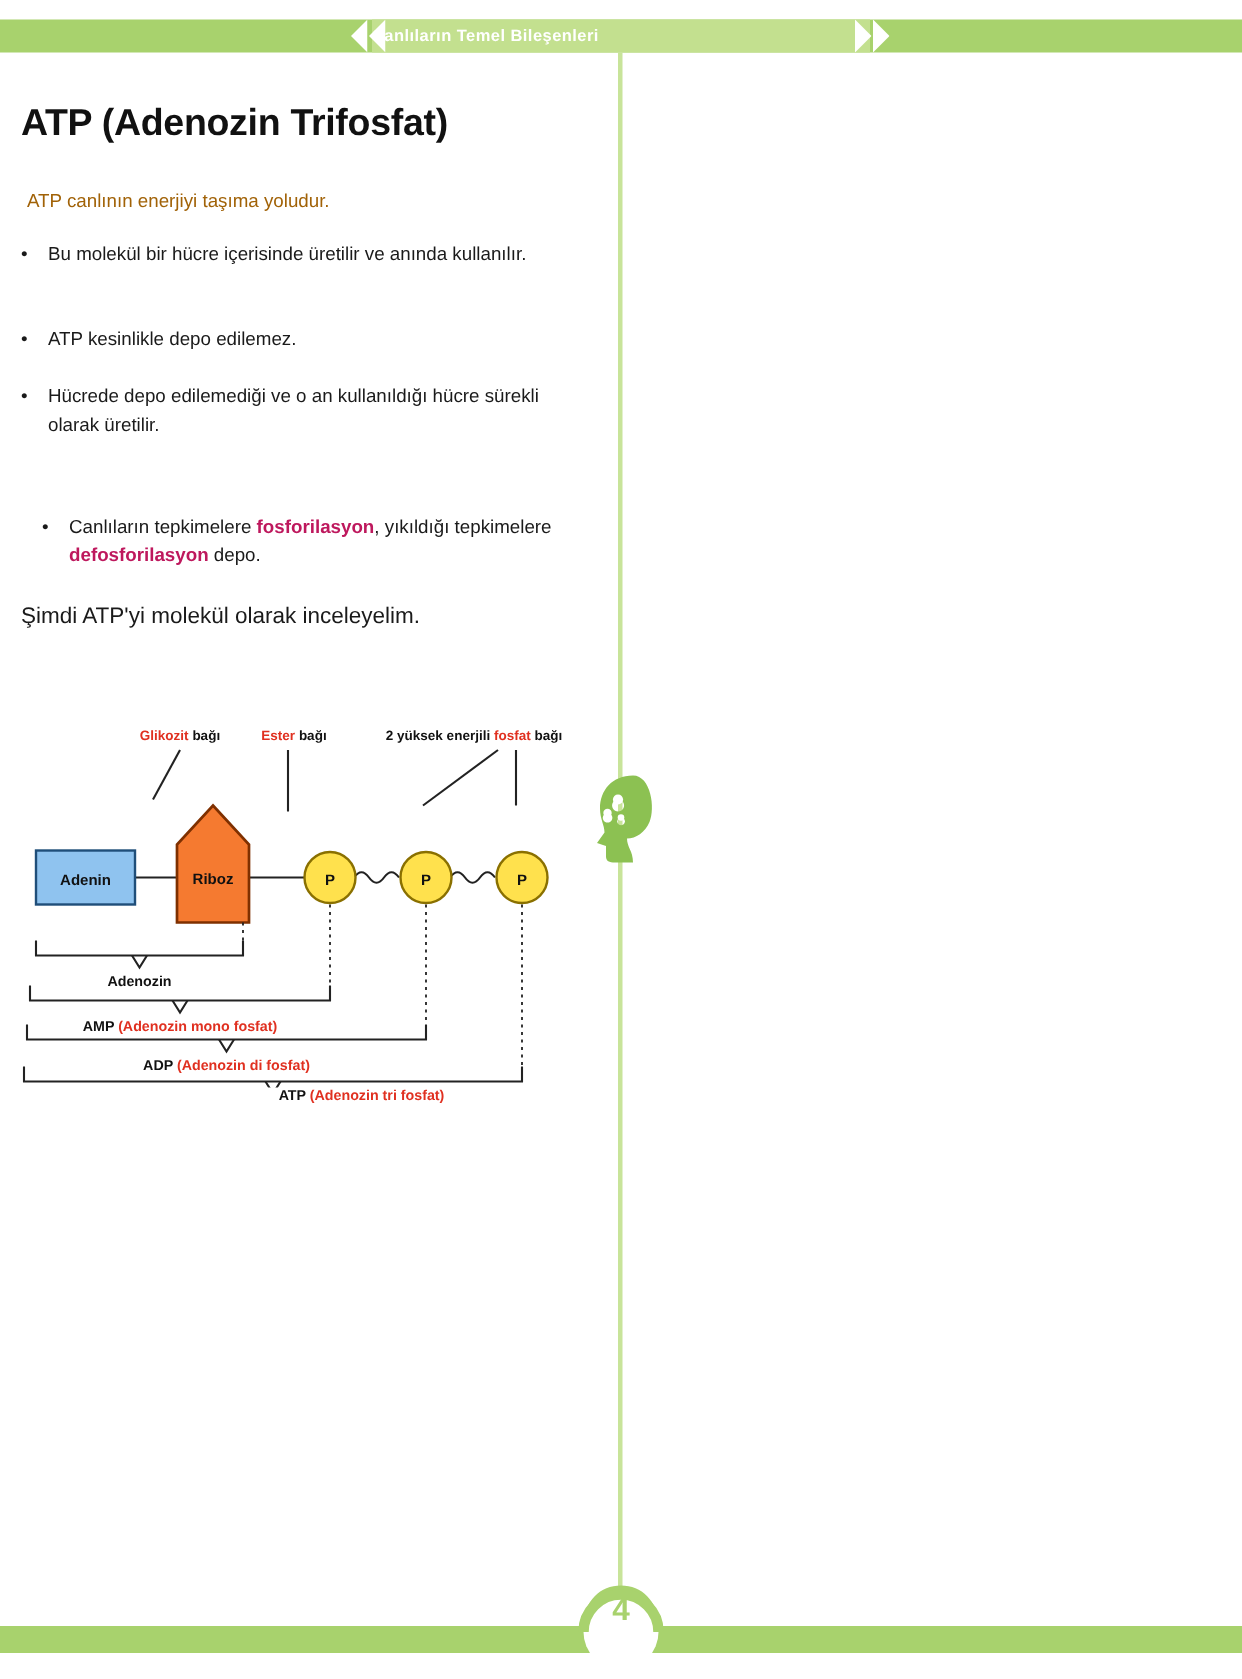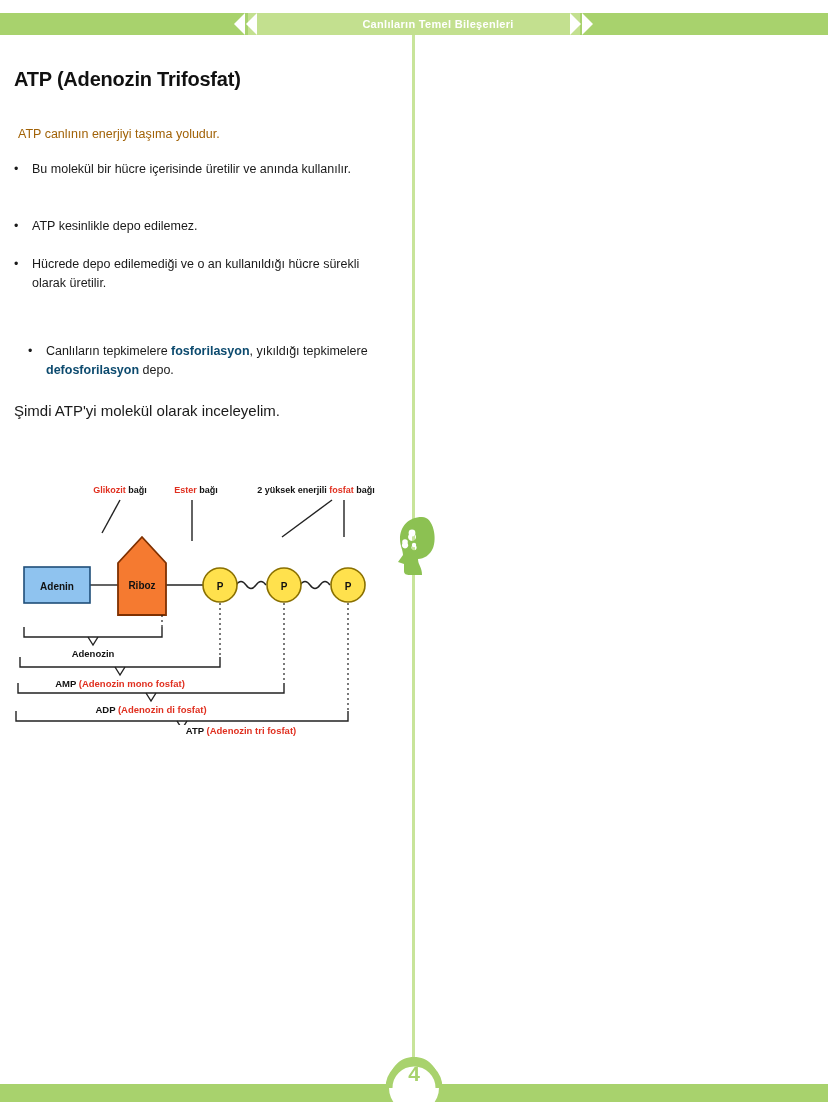--- a/index.html
+++ b/index.html
@@ -33,27 +33,26 @@
     height: 22px;
     background: #c3e08f;
   }
   .header-title {
     position: absolute;
     left: 248px;
     top: 0;
     width: 332px;
     height: 22px;
     line-height: 22px;
-    text-align: center;
+    text-align: left;
     color: #ffffff;
     font-size: 11px;
     font-weight: bold;
     letter-spacing: 0.3px;
     white-space: nowrap;
-    margin-left: 24px;
   }
   .chev {
     position: absolute;
     top: 0;
     width: 11px;
     height: 22px;
   }
   .chev svg { display: block; }
 
   
@@ -80,21 +79,21 @@
     position: absolute;
     left: 0;
     top: 35px;
     width: 412px;
     height: 1020px;
   }
   .page-title {
     position: absolute;
     left: 14px;
     top: 33px;
-    font-size: 20px;
+    font-size: 25px;
     font-weight: bold;
     color: #111111;
     letter-spacing: -0.2px;
   }
   .lead {
     position: absolute;
     left: 18px;
     top: 92px;
     font-size: 12.5px;
     color: #a16207;
@@ -114,21 +113,21 @@
   }
   .bullet .btext {
     display: block;
     margin-left: 18px;
   }
   .b1 { left: 14px; top: 125px; width: 350px; }
   .b2 { left: 14px; top: 182px; width: 350px; }
   .b3 { left: 14px; top: 220px; width: 360px; }
   .b4 { left: 28px; top: 307px; width: 350px; }
   .underline { text-underline-offset: 3px; }
-  .gold { color: #0c4a6e; font-weight: bold; }
+  .gold { color: #be185d; font-weight: bold; }
   .closing {
     position: absolute;
     left: 14px;
     top: 367px;
     font-size: 15px;
     color: #1a1a1a;
   }
 
   
   .diagram {

